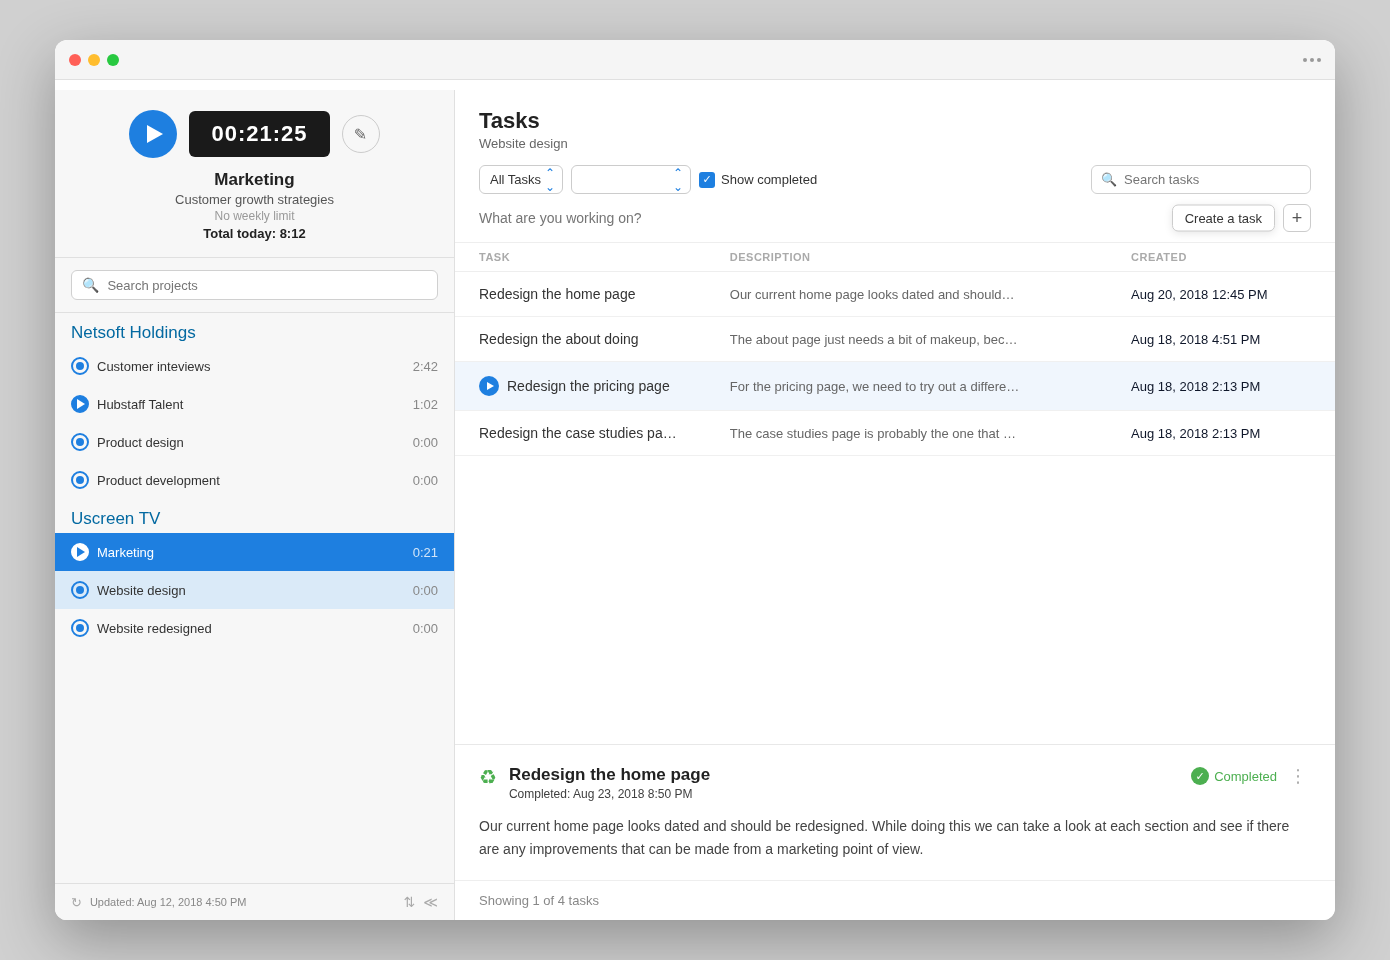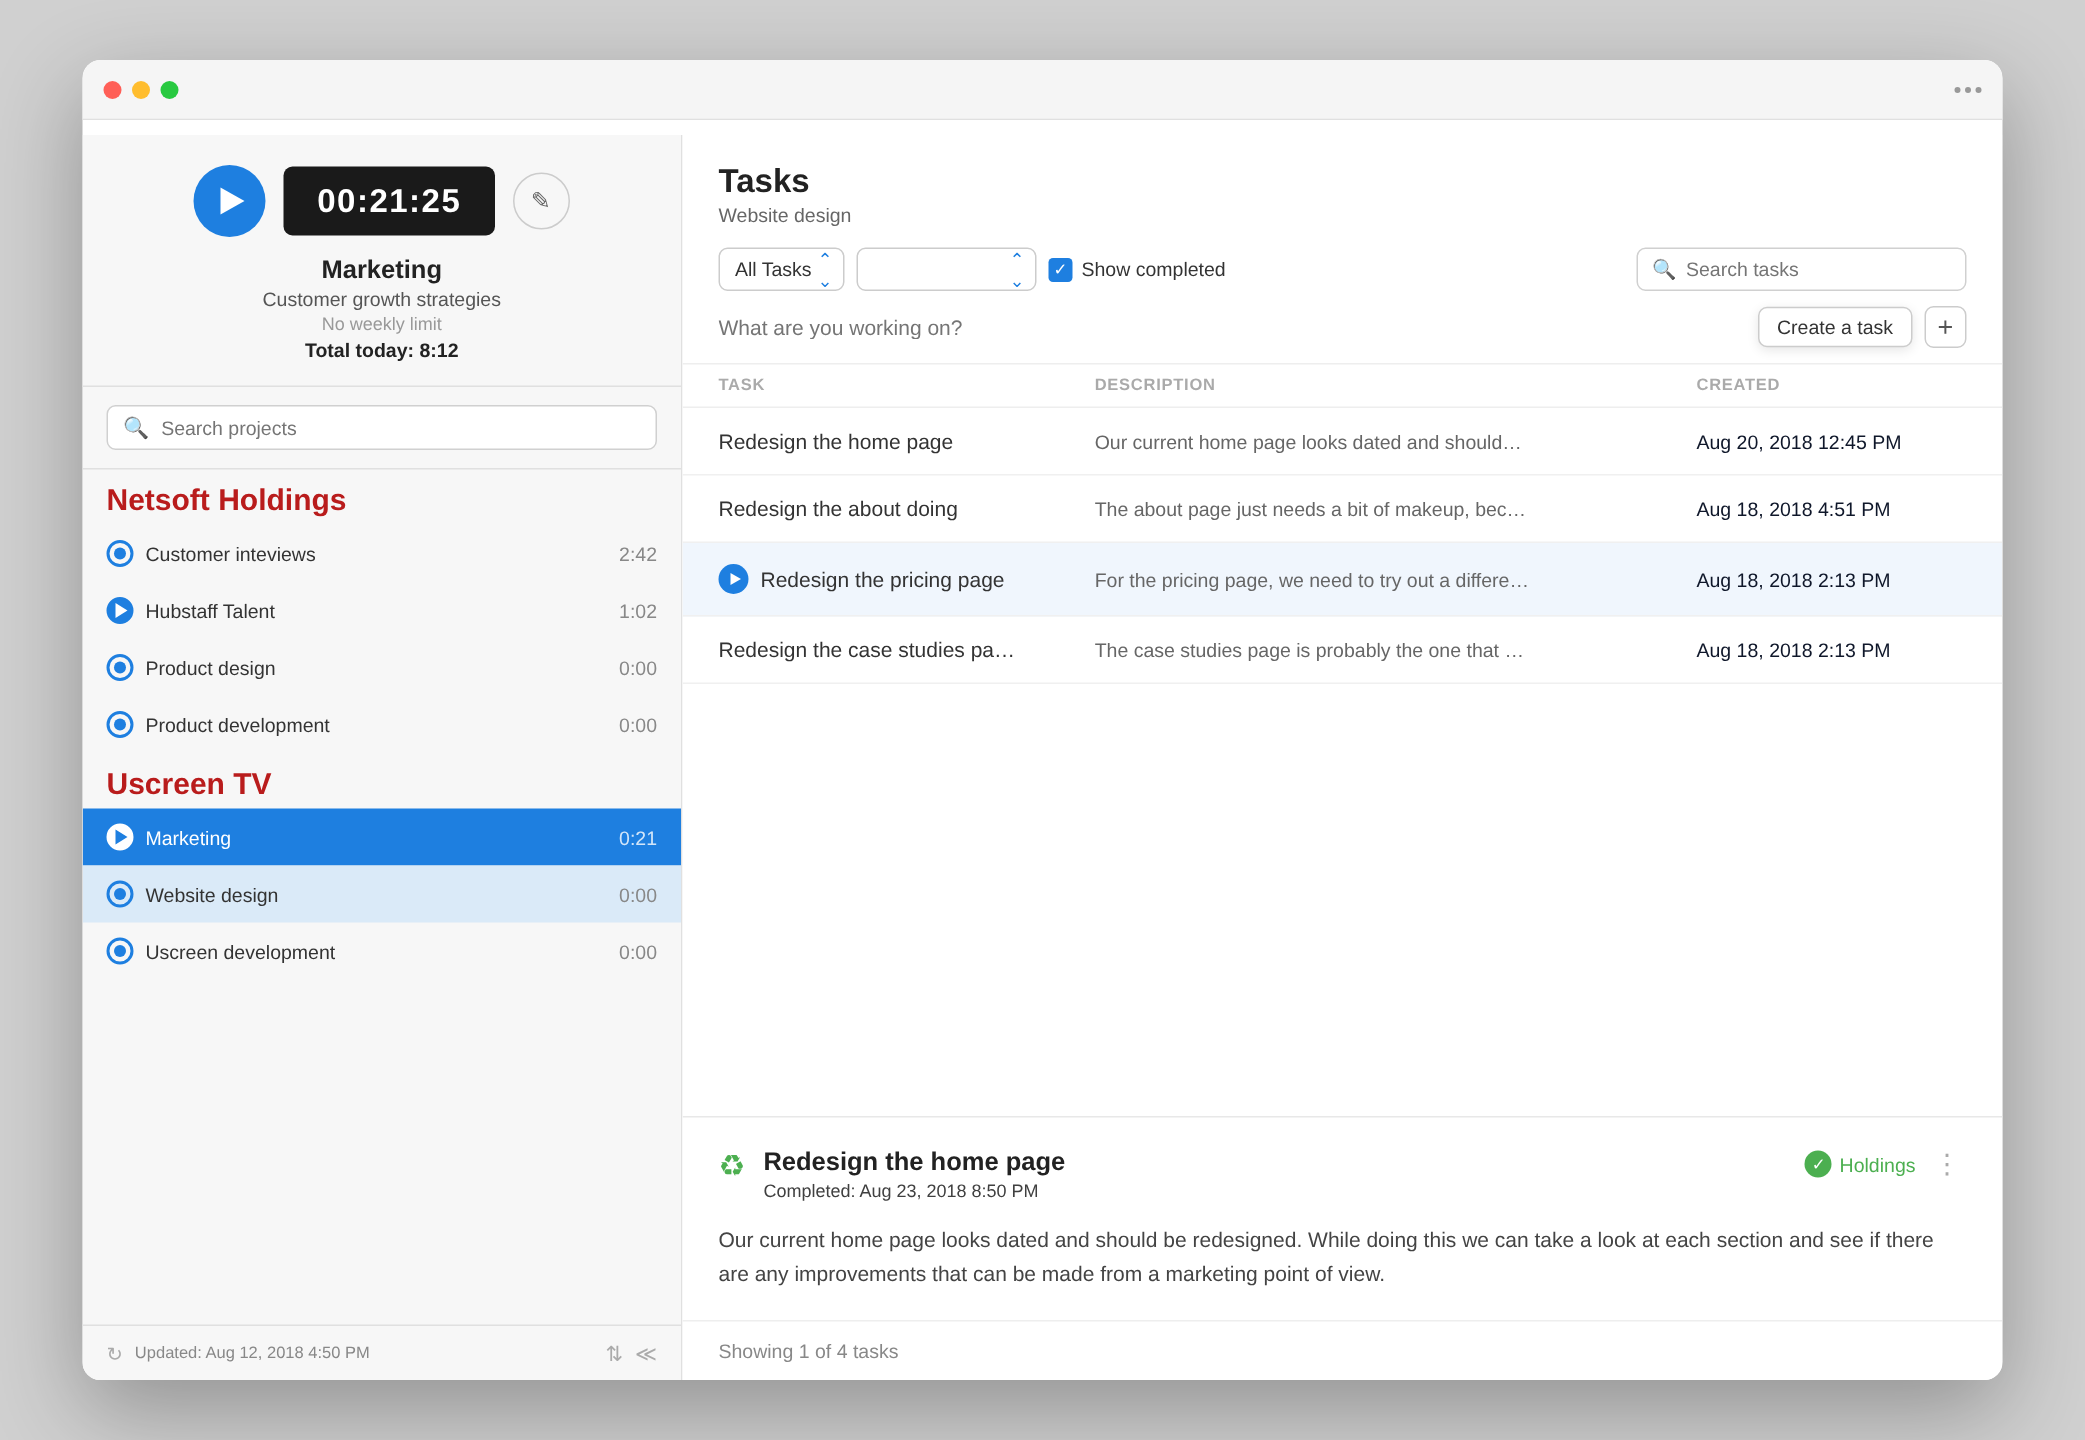--- a/index.html
+++ b/index.html
@@ -180,23 +180,23 @@
       width: 100%;
     }
 
     
     .project-list {
       flex: 1;
       overflow-y: auto;
       padding-bottom: 8px;
     }
     .group-header {
-      font-size: 20px;
-      font-weight: 700;
-      color: #b91c1c;
+      font-size: 17px;
+      font-weight: 400;
+      color: #0369a1;
       padding: 10px 16px 4px;
     }
     .project-item {
       display: flex;
       align-items: center;
       padding: 10px 16px;
       cursor: pointer;
       gap: 8px;
     }
     .project-item.active {
@@ -648,21 +648,21 @@
             <div class="project-item-icon-inner"></div>
           </div>
           <span class="project-item-name">Website design</span>
           <span class="project-item-time">0:00</span>
         </div>
 
         <div class="project-item">
           <div class="project-item-icon">
             <div class="project-item-icon-inner"></div>
           </div>
-          <span class="project-item-name">Uscreen development</span>
+          <span class="project-item-name">Website redesigned</span>
           <span class="project-item-time">0:00</span>
         </div>
 
       </div>
 
       <div class="sidebar-footer">
         <span class="footer-refresh">↻</span>
         <span>Updated: Aug 12, 2018 4:50 PM</span>
         <span class="footer-spacer"></span>
         <span class="footer-icon">⇅</span>
@@ -753,21 +753,21 @@
       <div class="task-detail">
         <div class="task-detail-header">
           <span class="recycle-icon">♻</span>
           <div class="task-detail-title-block">
             <div class="task-detail-title">Redesign the home page</div>
             <div class="task-detail-completed-date">Completed: Aug 23, 2018 8:50 PM</div>
           </div>
           <div class="task-detail-status">
             <div class="completed-badge">
               <div class="completed-check">✓</div>
-              <span>Holdings</span>
+              <span>Completed</span>
             </div>
             <span class="more-dots">⋮</span>
           </div>
         </div>
         <div class="task-detail-body">Our current home page looks dated and should be redesigned. While doing this we can take a look at each section and see if there are any improvements that can be made from a marketing point of view.</div>
       </div>
 
       <div class="tasks-footer">
         <span>Showing 1 of 4 tasks</span>
       </div>

